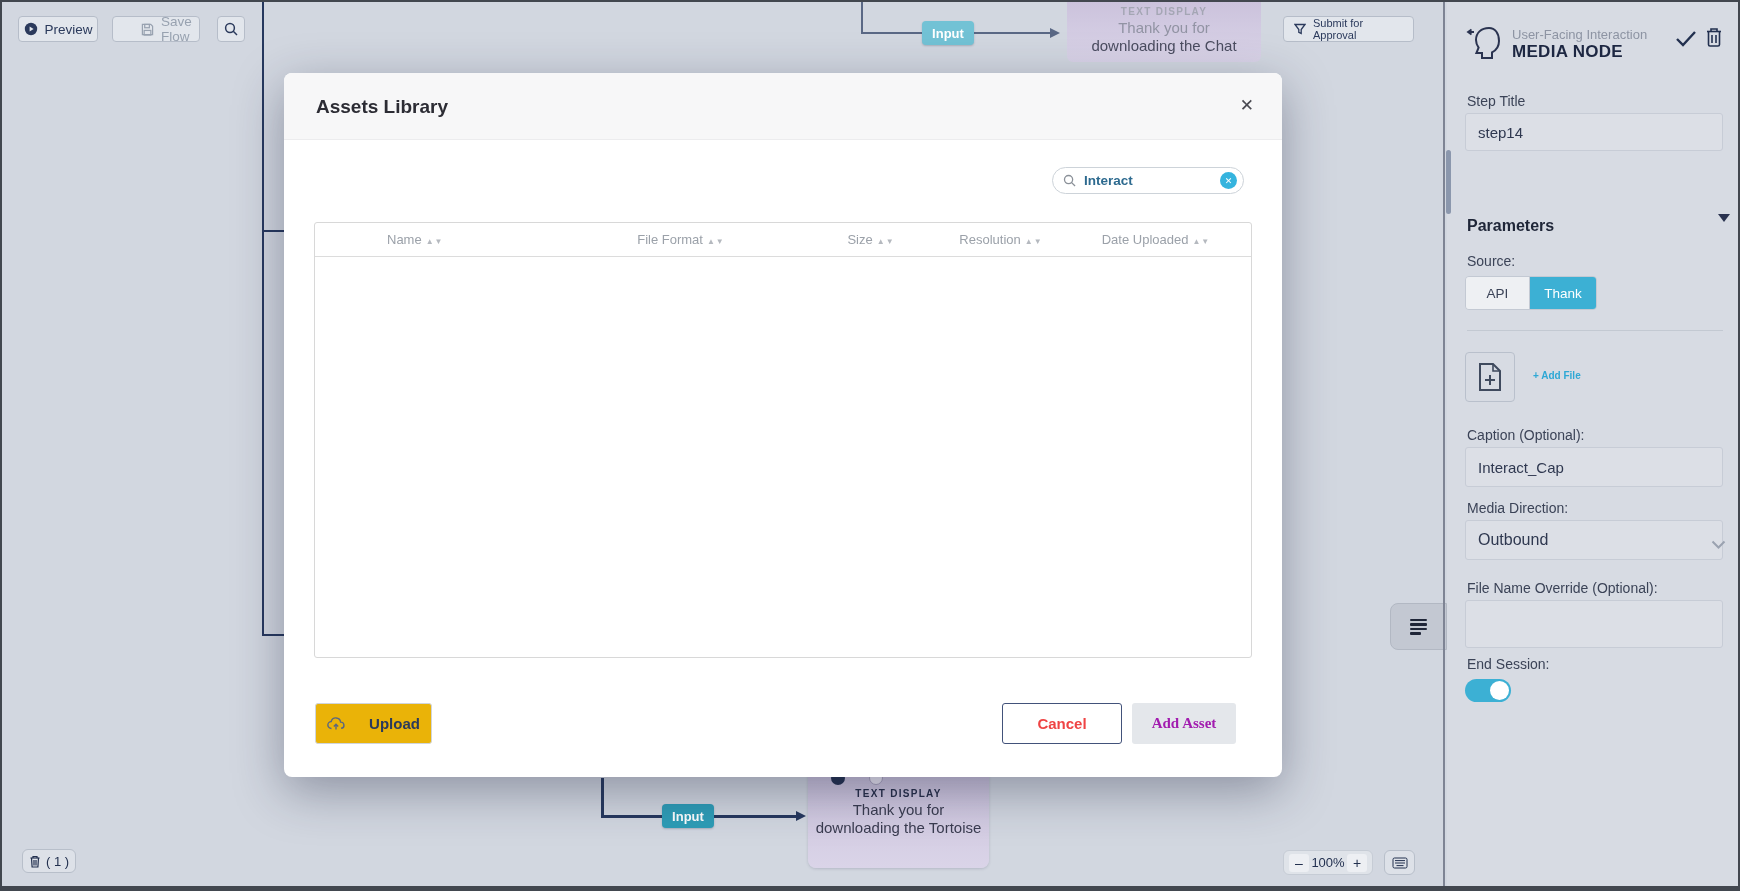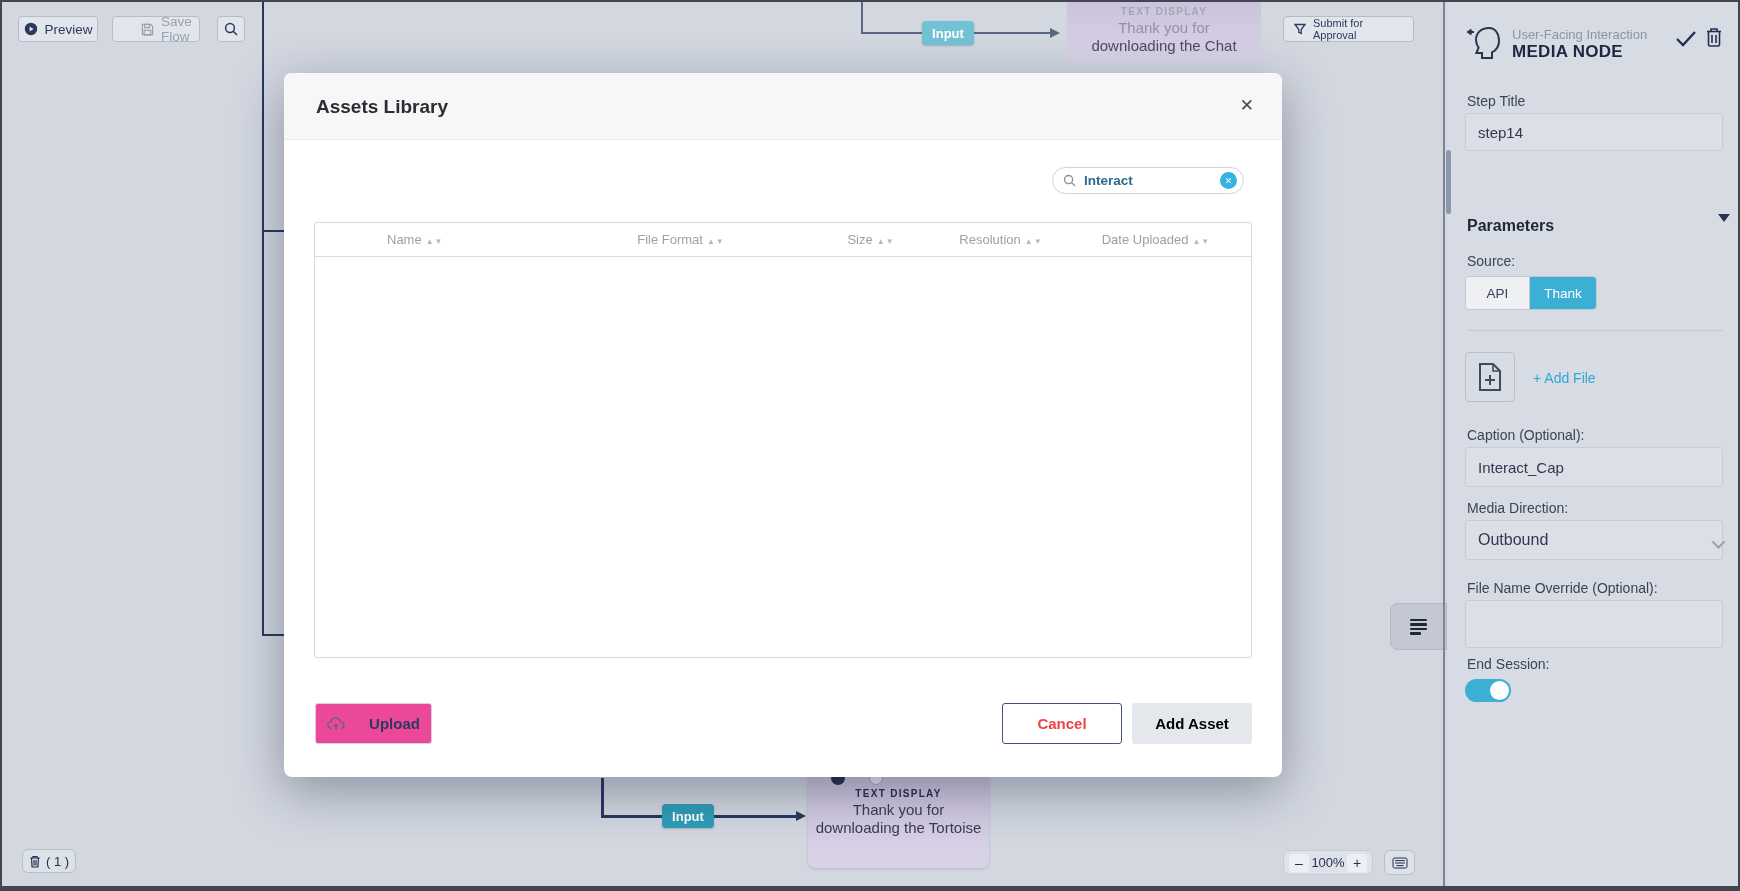--- a/index.html
+++ b/index.html
@@ -40,21 +40,21 @@
   .kind{position:absolute;left:65px;top:27px;font-size:13px;color:#8d94a3;}
   .ntitle-sb{position:absolute;left:65px;top:42px;font-size:17px;font-weight:bold;color:#1d2742;letter-spacing:.3px;}
   .params{position:absolute;left:20px;top:208px;font-size:16px;font-weight:bold;color:#1f2638;margin-top:9px;}
   .caret-down{position:absolute;right:10px;top:214px;width:0;height:0;border-left:6px solid transparent;border-right:6px solid transparent;border-top:8px solid #2a3350;cursor:pointer;}
   .seg{position:absolute;left:18px;top:276px;height:34px;display:flex;border:1px solid #c3c9d3;border-radius:4px;overflow:hidden;}
   .seg .opt{height:100%;display:flex;align-items:center;justify-content:center;font-size:13.5px;cursor:pointer;}
   .seg .opt.api{width:64px;background:#eef0f3;color:#3b4357;border-right:1px solid #c3c9d3;}
   .seg .opt.assets{width:66px;background:#3cb0d4;color:#fff;}
   .sb-div{position:absolute;left:20px;top:330px;width:256px;height:1px;background:#c3c9d2;}
   .filebox{position:absolute;left:18px;top:352px;width:50px;height:50px;border:1px solid #b9c0cc;border-radius:4px;display:flex;align-items:center;justify-content:center;cursor:pointer;}
-  .addfile{position:absolute;left:86px;top:370px;font-size:14px;font-weight:normal;color:#2ea8d5;cursor:pointer;}
+  .addfile{position:absolute;left:86px;top:370px;font-size:10px;font-weight:bold;color:#2ea8d5;cursor:pointer;}
   .toggle{position:absolute;left:18px;top:679px;width:46px;height:23px;background:#3cb0d4;border-radius:12px;cursor:pointer;}
   .toggle .knob{position:absolute;right:2px;top:2px;width:19px;height:19px;background:#fff;border-radius:50%;}
   .chev{position:absolute;right:14px;top:16px;}
 
   
   .modal{position:absolute;left:284px;top:73px;width:998px;height:704px;background:#fff;border-radius:8px;box-shadow:0 14px 50px rgba(25,32,58,.38);z-index:10;}
   .m-head{position:absolute;left:0;top:0;width:100%;height:67px;background:#f7f7f8;border-radius:8px 8px 0 0;border-bottom:1px solid #ececee;}
   .m-title{position:absolute;left:32px;top:23px;font-size:19px;font-weight:bold;color:#2c2c34;}
   .m-close{position:absolute;right:28px;top:22px;font-size:17px;color:#4a4a52;cursor:pointer;}
   .m-search{position:absolute;left:768px;top:94px;width:192px;height:27px;border:1px solid #cdd3d9;border-radius:14px;background:#fff;display:flex;align-items:center;padding:0 6px 0 10px;}
@@ -66,23 +66,23 @@
   .t-head .hc{text-align:center;}
   .t-head .hl{text-align:left;}
   .sortg{font-size:8px;color:#b5b9bf;letter-spacing:1px;margin-left:4px;}
   .t-row{height:52px;border-bottom:1px solid #ebebeb;font-size:14px;color:#3a3a42;cursor:pointer;}
   .t-row .cc{text-align:center;}
   .thumb{width:42px;height:42px;margin-left:30px;border-radius:4px;position:relative;overflow:hidden;background:radial-gradient(circle at 70% 20%,rgba(255,255,255,.18),transparent 40%),linear-gradient(165deg,#1d3b3a 0%,#235147 38%,#2d7a5c 72%,#3c9a6d 100%);}
   .thumb span{position:absolute;left:2px;top:18px;color:#fff;font-size:6px;font-weight:bold;}
   .fname .hi{color:#3ab5dc;font-weight:bold;}
   .fname .rest{color:#2e2e38;}
   .m-btn{position:absolute;top:630px;height:41px;display:flex;align-items:center;justify-content:center;font-size:15px;font-weight:bold;border-radius:3px;cursor:pointer;}
-  .upload-btn{left:31px;width:117px;background:#ec4899;border:1px solid #d0d5db;color:#2b3a5c;gap:24px;}
+  .upload-btn{left:31px;width:117px;background:#eab308;border:1px solid #d0d5db;color:#2b3a5c;gap:24px;}
   .cancel-btn{left:718px;width:120px;background:#fff;border:1.5px solid #42527a;color:#ef4444;}
-  .add-btn{left:848px;width:120px;background:#e4e7eb;color:#000000;cursor:default;}
+  .add-btn{left:848px;width:104px;background:#e4e7eb;color:#a21caf;cursor:default;font-family:Liberation Serif, serif;}
 </style>
 </head>
 <body>
 
 <div class="screen">
 
   <div class="canvas">
 
     <div class="vline" style="left:262px;top:0;height:636px;"></div>
     <div class="hline" style="left:264px;top:230px;width:26px;"></div>

